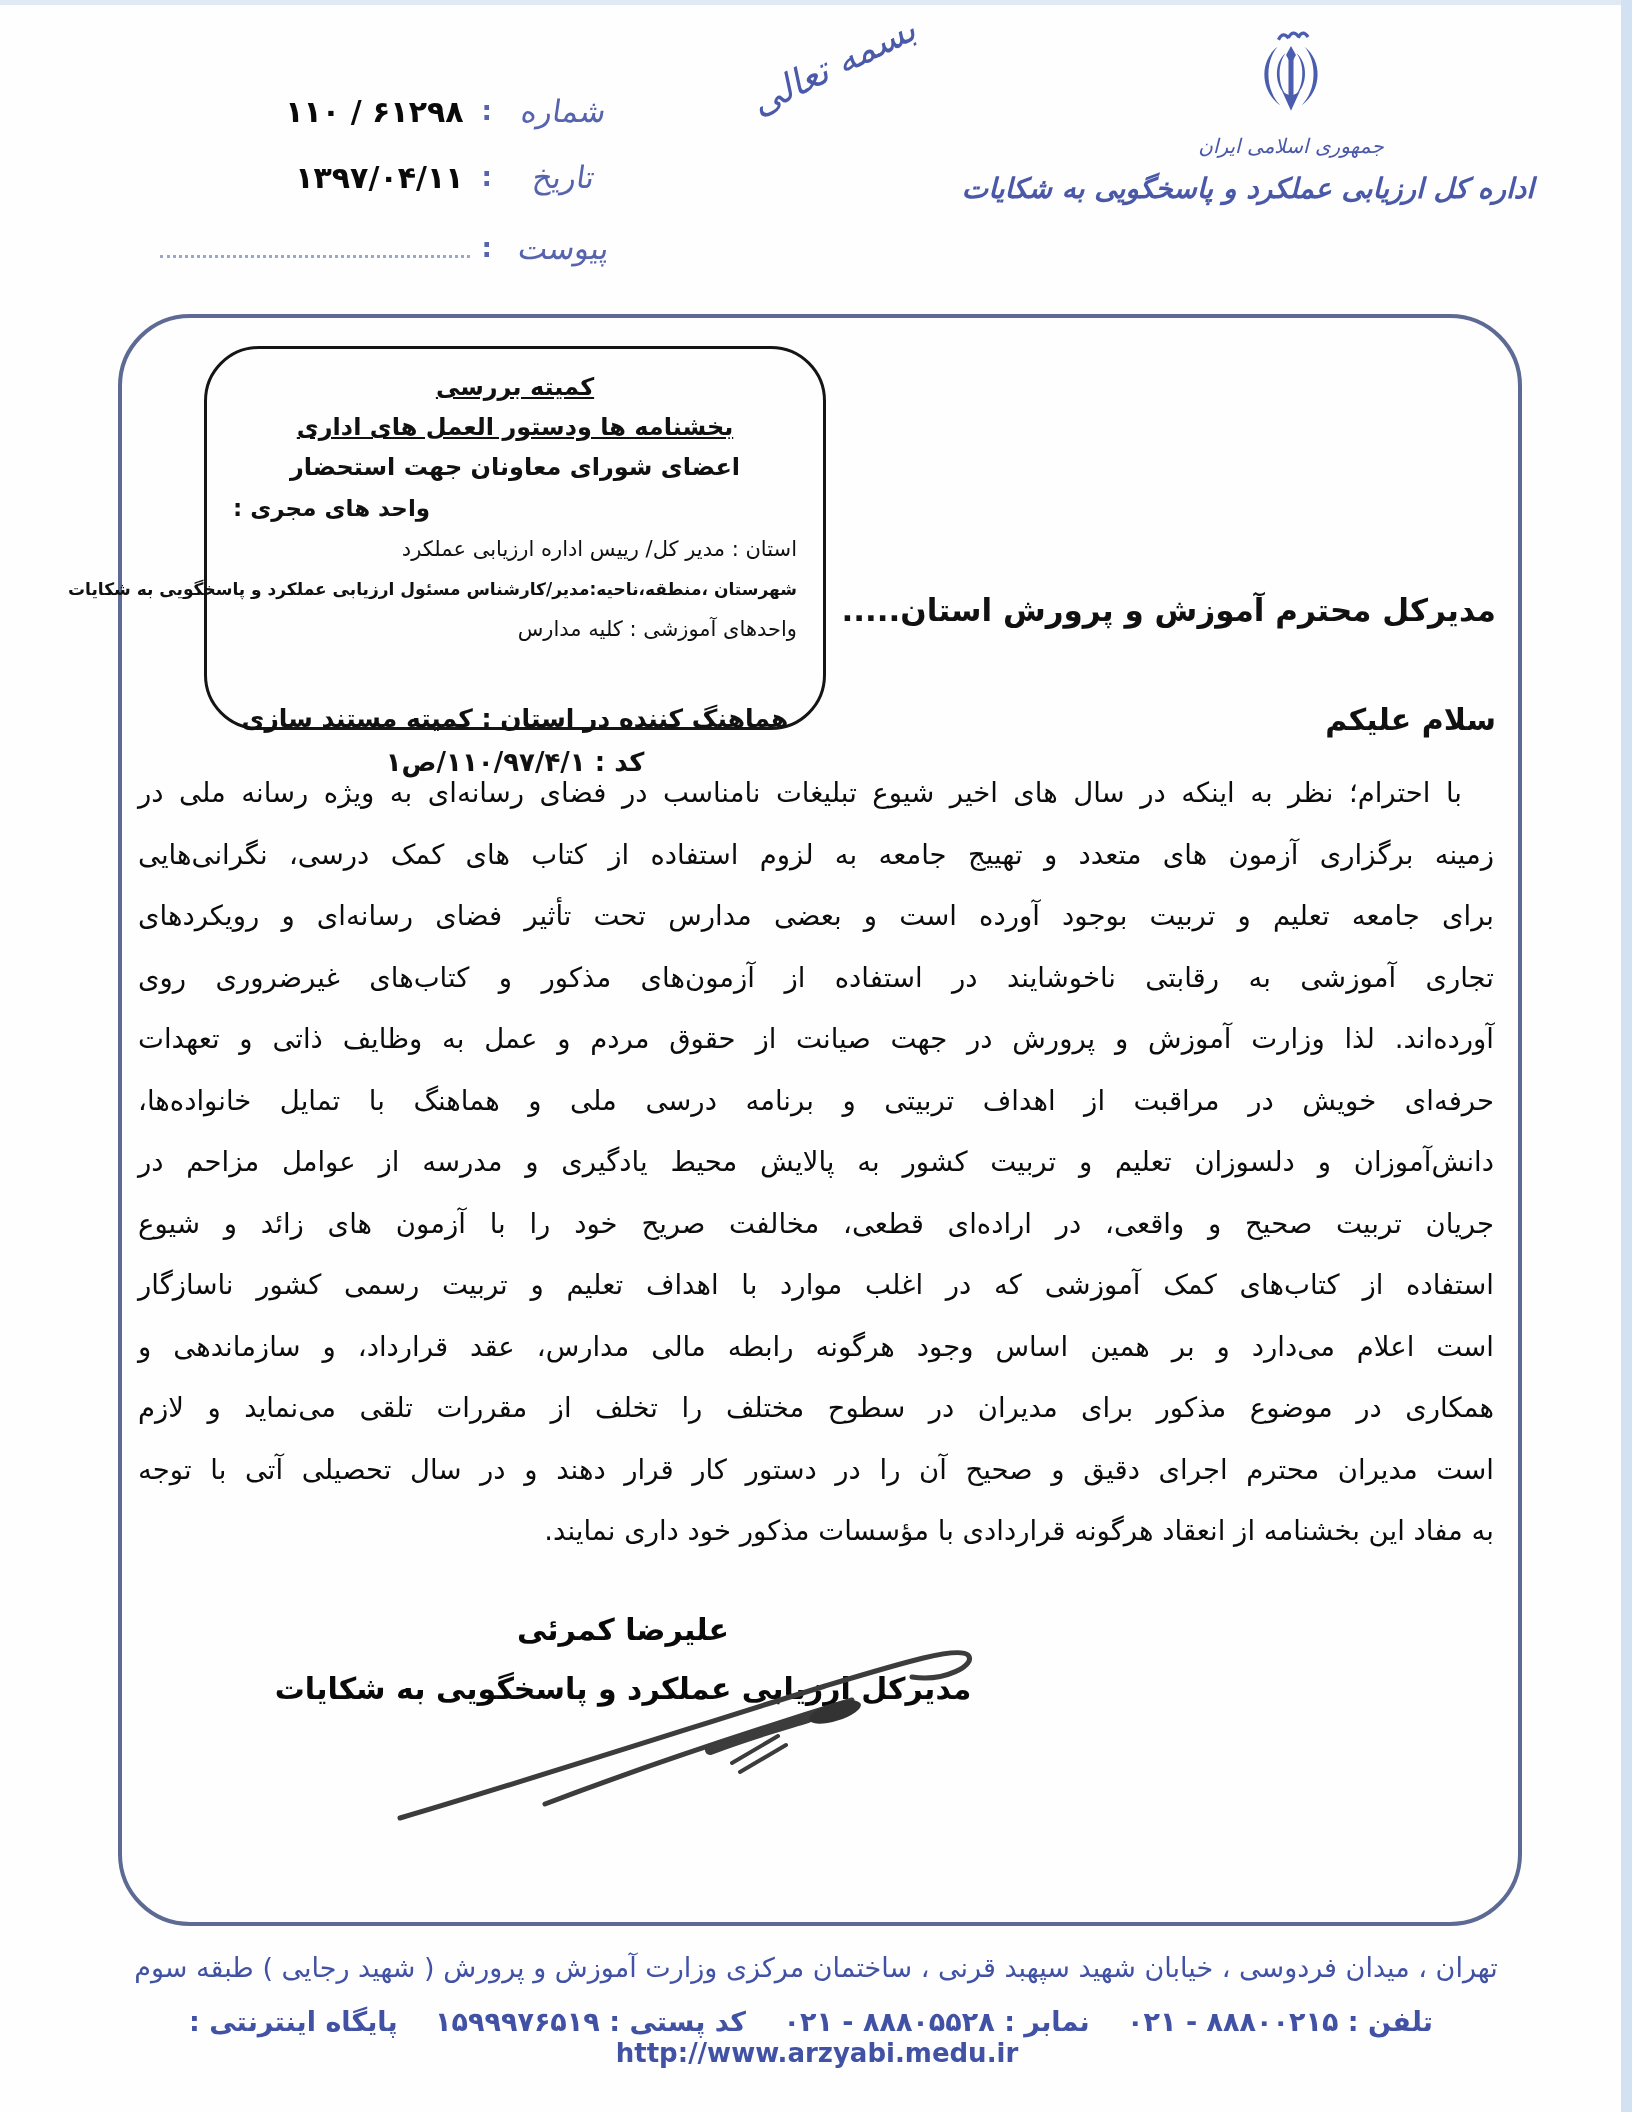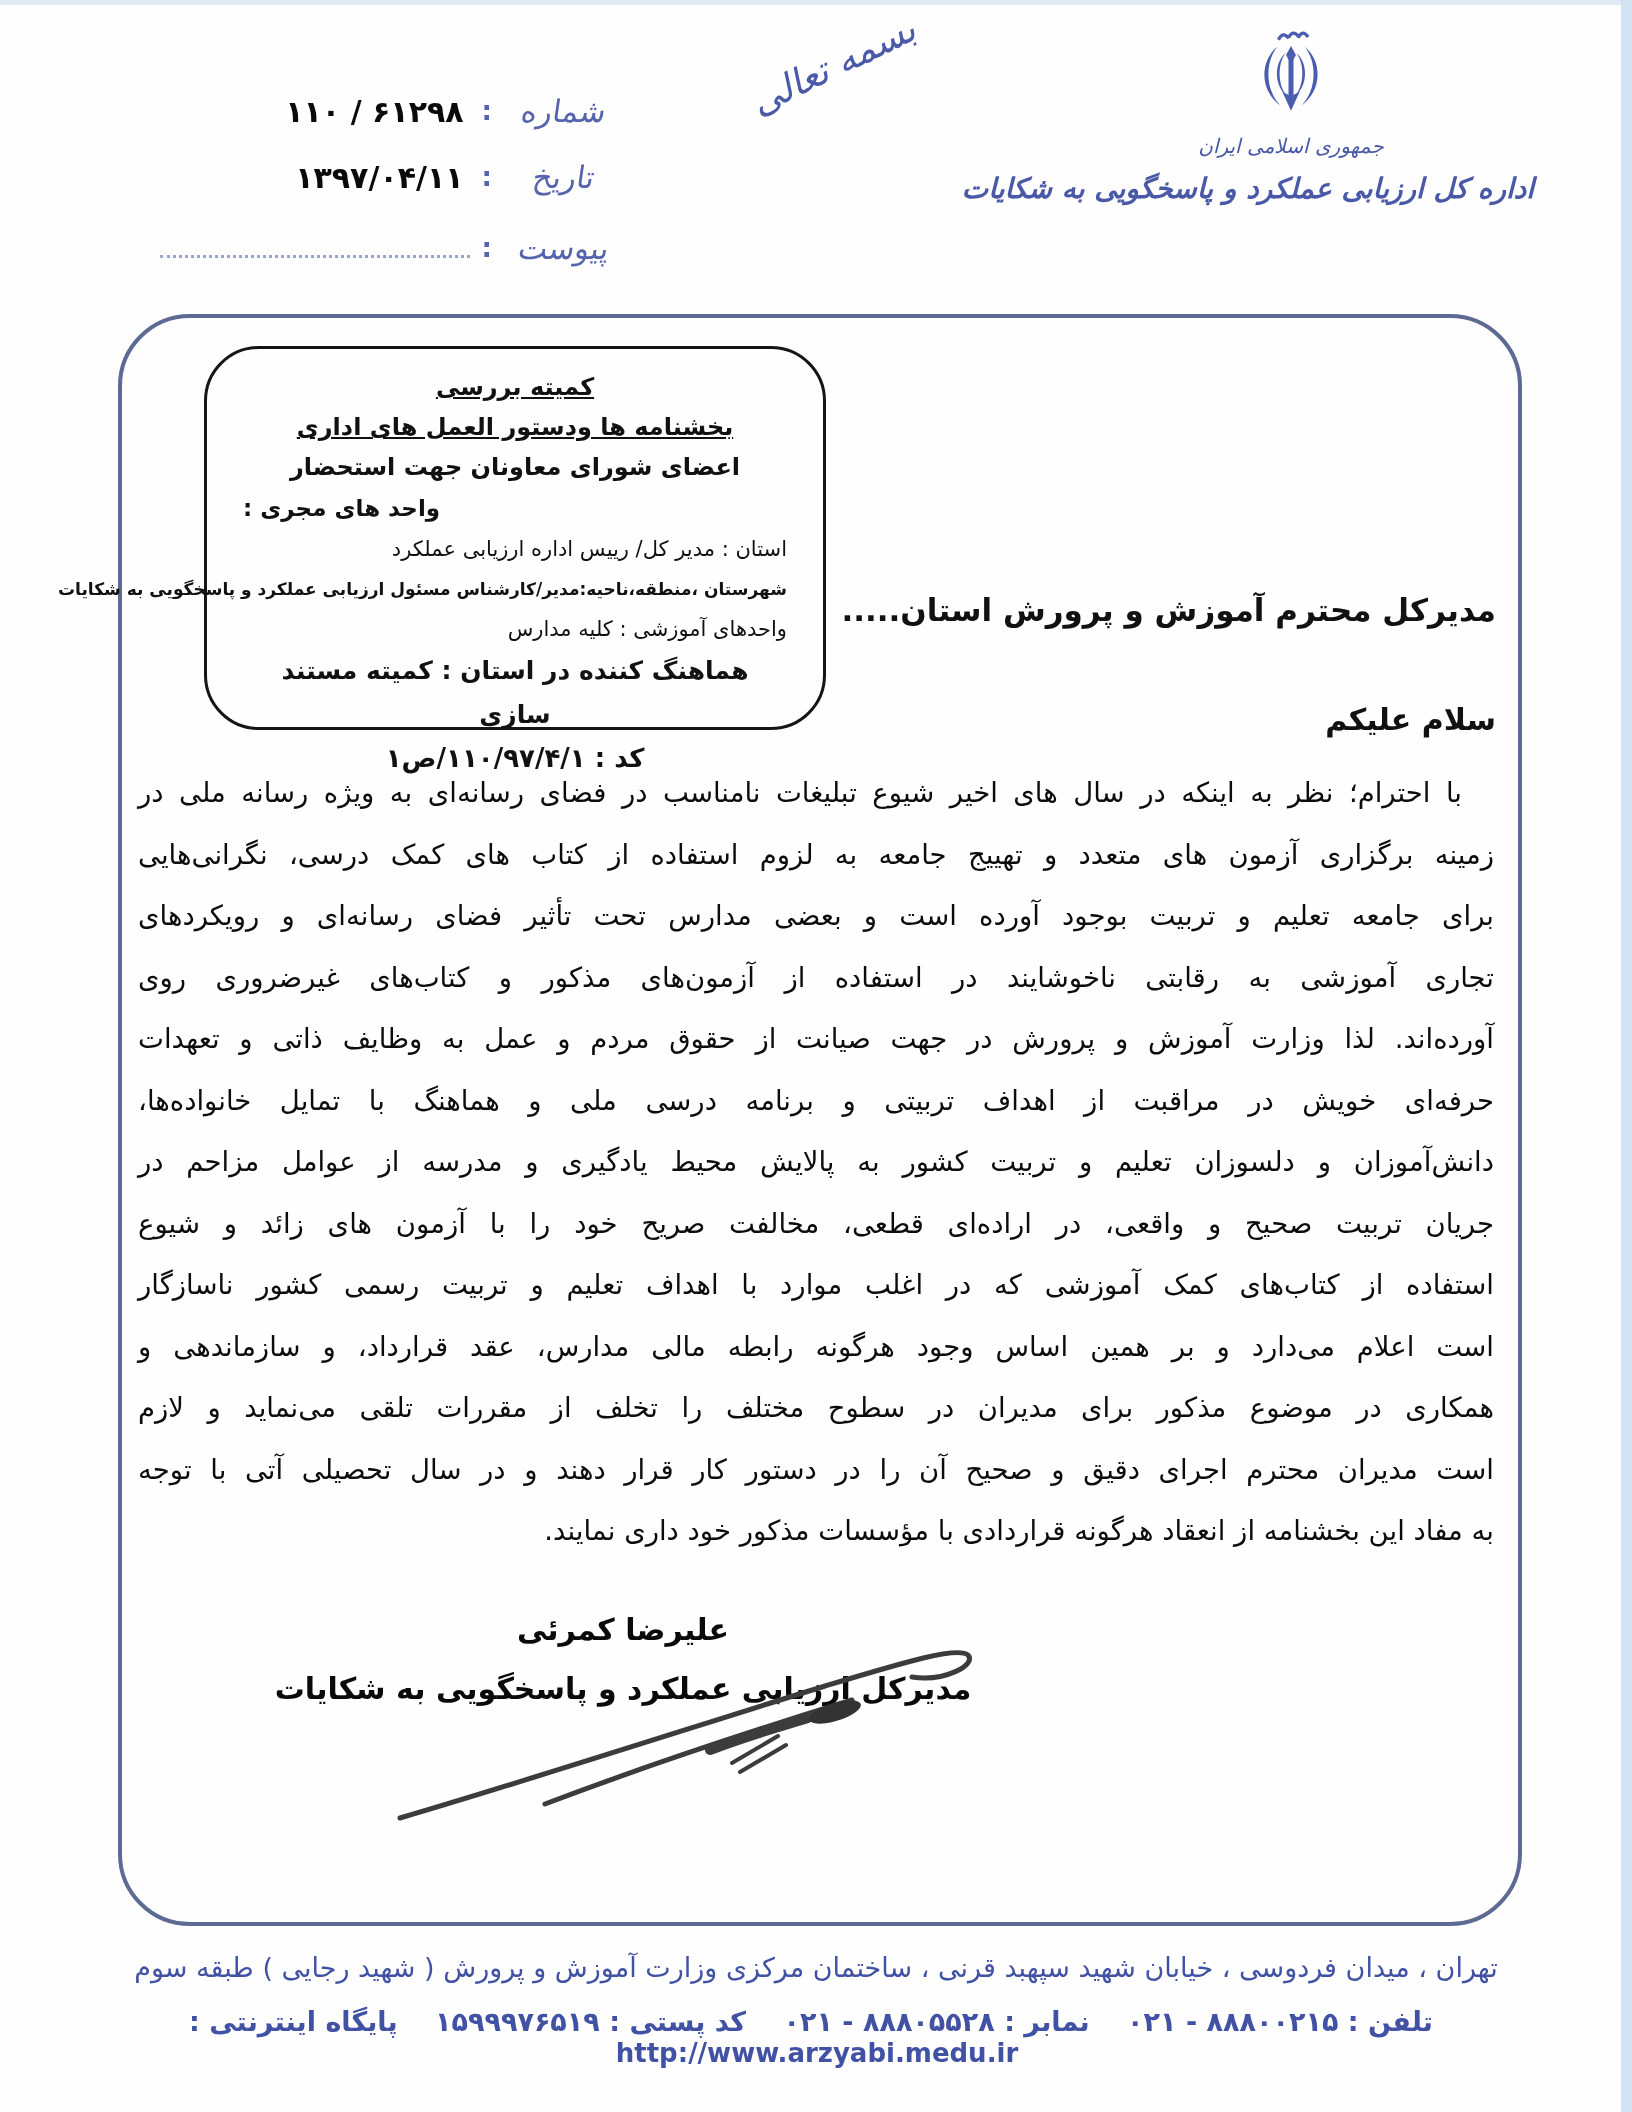--- a/index.html
+++ b/index.html
@@ -36,28 +36,28 @@
   
   .outer-border{
     position:absolute;left:118px;top:314px;width:1404px;height:1612px;
     border:4px solid #5d6a94;border-radius:72px;box-sizing:border-box;
   }
 
   
   .cbox{
     position:absolute;left:204px;top:346px;width:622px;height:384px;
     border:3px solid #151515;border-radius:55px;box-sizing:border-box;
-    padding:18px 36px 0;text-align:center;background:transparent;
+    padding:18px 26px 0;text-align:center;background:transparent;
   }
   .cb-u{font-weight:bold;text-decoration:underline;font-size:24px;line-height:40px;}
   .cb-b{font-weight:bold;font-size:24px;line-height:40px;}
   .cb-units-title{text-align:left;font-weight:bold;font-size:23px;line-height:42px;}
   .cb-right{text-align:right;font-size:21px;line-height:40px;white-space:nowrap;}
   .cb-right-sm{text-align:right;font-size:17px;line-height:40px;white-space:nowrap;font-weight:bold;}
-  .cb-coord{font-weight:bold;font-size:25px;line-height:44px;}
+  .cb-coord{font-weight:bold;font-size:25px;line-height:44px;margin-top:48px;}
   .cb-code{font-weight:bold;font-size:26px;line-height:42px;}
 
   
   .addressee{position:absolute;right:136px;top:592px;font-weight:bold;font-size:31px;}
   .salutation{position:absolute;right:136px;top:702px;font-weight:bold;font-size:30px;}
 
   
   .body{position:absolute;left:138px;top:762px;width:1356px;font-size:27.5px;color:#0c0c0c;}
   .bline{height:61.5px;line-height:61.5px;text-align:justify;text-align-last:justify;white-space:nowrap;overflow:visible;}
   .bline.indent{padding-right:32px;}

